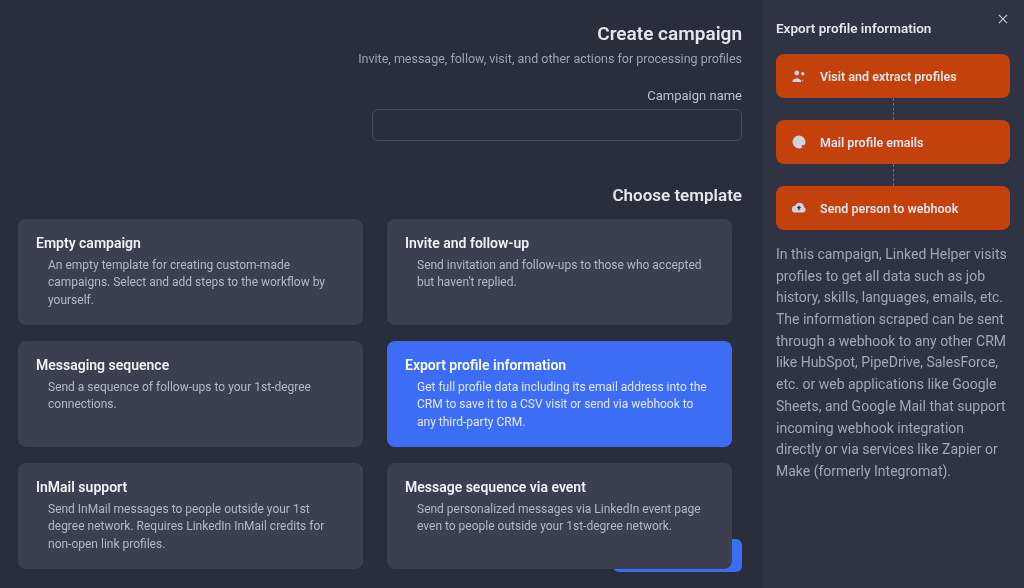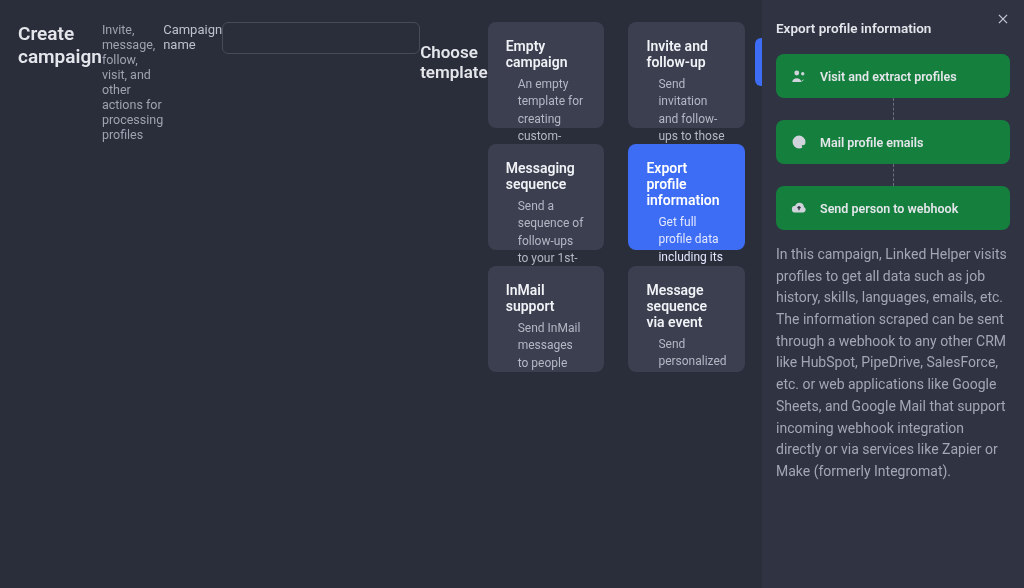--- a/index.html
+++ b/index.html
@@ -7,33 +7,34 @@
   body {
     background: #2a2d3a;
     font-family: -apple-system, BlinkMacSystemFont, "Segoe UI", Roboto, sans-serif;
     color: #e4e6eb;
     display: flex;
   }
   .main {
     flex: 1;
     padding: 22px 20px 16px 18px;
     display: flex;
-    flex-direction: row;
+    flex-direction: column;
     min-width: 0;
+    align-items: flex-end;
   }
   .title {
     font-size: 19px;
     font-weight: 600;
     margin-bottom: 6px;
     color: #e4e6eb;
   }
   .subtitle {
     font-size: 12.5px;
     color: #9ea3b0;
-    margin-bottom: 12px;
+    margin-bottom: 22px;
   }
   .field-label {
     font-size: 13px;
     color: #bdc1cc;
     margin-bottom: 6px;
   }
   .text-input {
     width: 370px;
     height: 32px;
     background: #2a2d3a;
@@ -127,21 +128,21 @@
   }
   .close-btn svg { width: 14px; height: 14px; }
   .side-title {
     font-size: 13.5px;
     font-weight: 600;
     color: #e4e6eb;
     margin-top: 8px;
     margin-bottom: 18px;
   }
   .step {
-    background: #15803d;
+    background: #c2410c;
     border-radius: 8px;
     padding: 13px 14px;
     display: flex;
     align-items: center;
     gap: 12px;
     cursor: pointer;
   }
   .step-icon {
     width: 18px;
     height: 18px;

